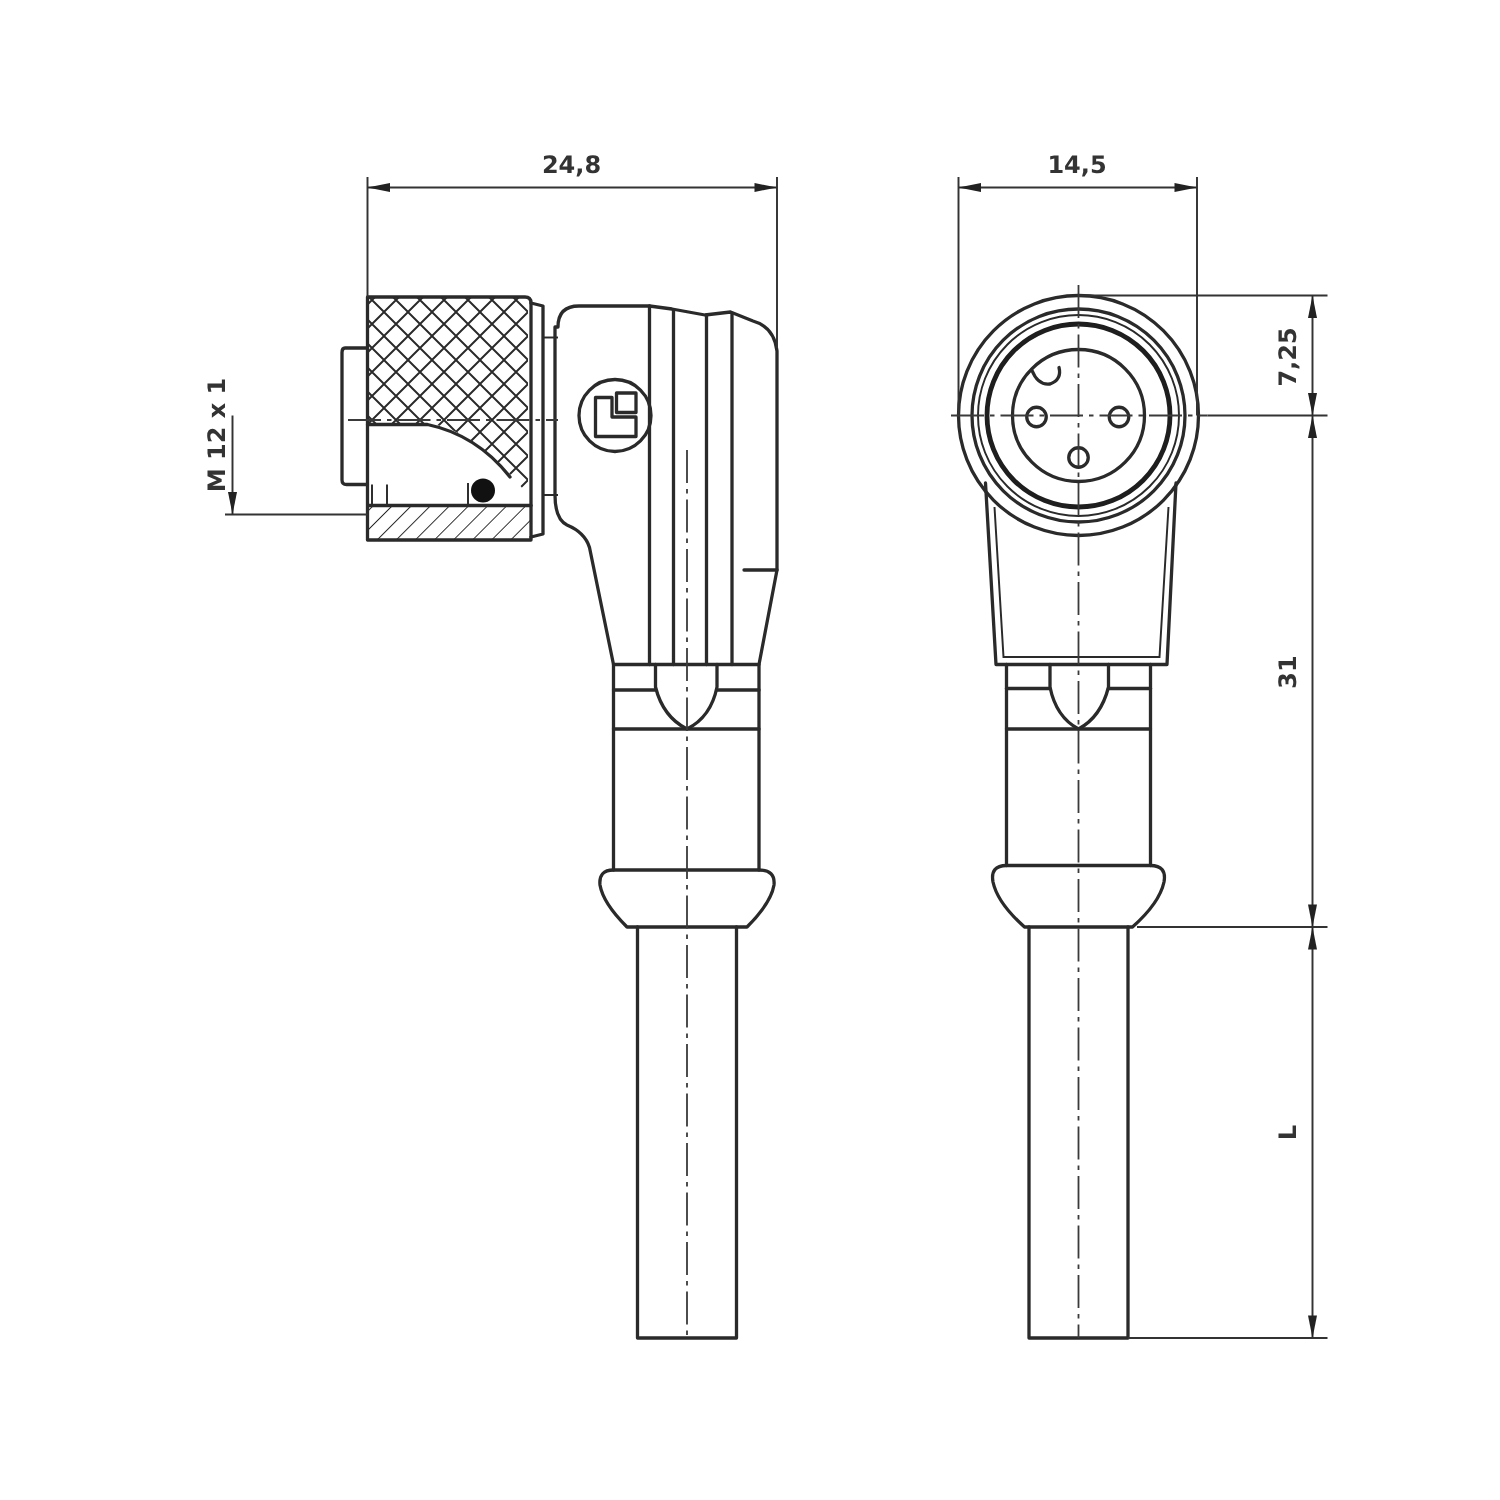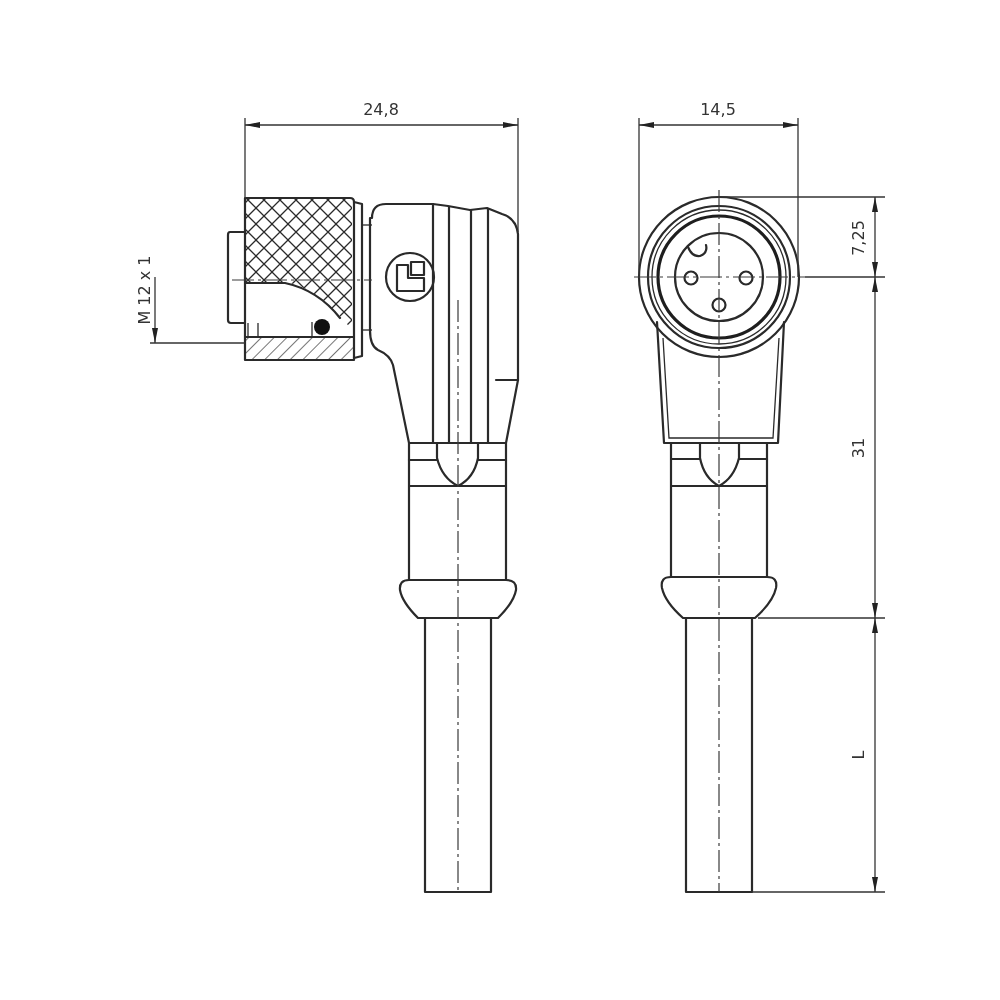--- a/index.html
+++ b/index.html
@@ -1,17 +1,17 @@
 <!DOCTYPE html>
 <html><head>
 <meta charset="utf-8">
 <style>
   html, body { margin:0; padding:0; background:#ffffff; }
   body { width:1000px; height:1000px; overflow:hidden; font-family:"DejaVu Sans", sans-serif; }
-  #stage { position:relative; width:836px; height:1000px; }
+  #stage { position:relative; width:836px; height:1000px;font-weight:bold; }
   svg { position:absolute; left:0; top:0; }
   .ln { stroke:#2a2a2a; stroke-width:2.2; fill:none; stroke-linejoin:round; stroke-linecap:round; }
   .thin { stroke:#2a2a2a; stroke-width:1.3; fill:none; }
   .thick { stroke:#1e1e1e; stroke-width:3.2; fill:none; }
   .ctr { stroke:#3a3a3a; stroke-width:1.2; fill:none; stroke-dasharray:22 4 3 4; }
   .dim { stroke:#333; stroke-width:1.3; fill:none; }
   .arrow { fill:#222; stroke:none; }
   .lbl { font-family:"DejaVu Sans", sans-serif; font-size:16px; fill:#333; }
 </style>
 </head>

